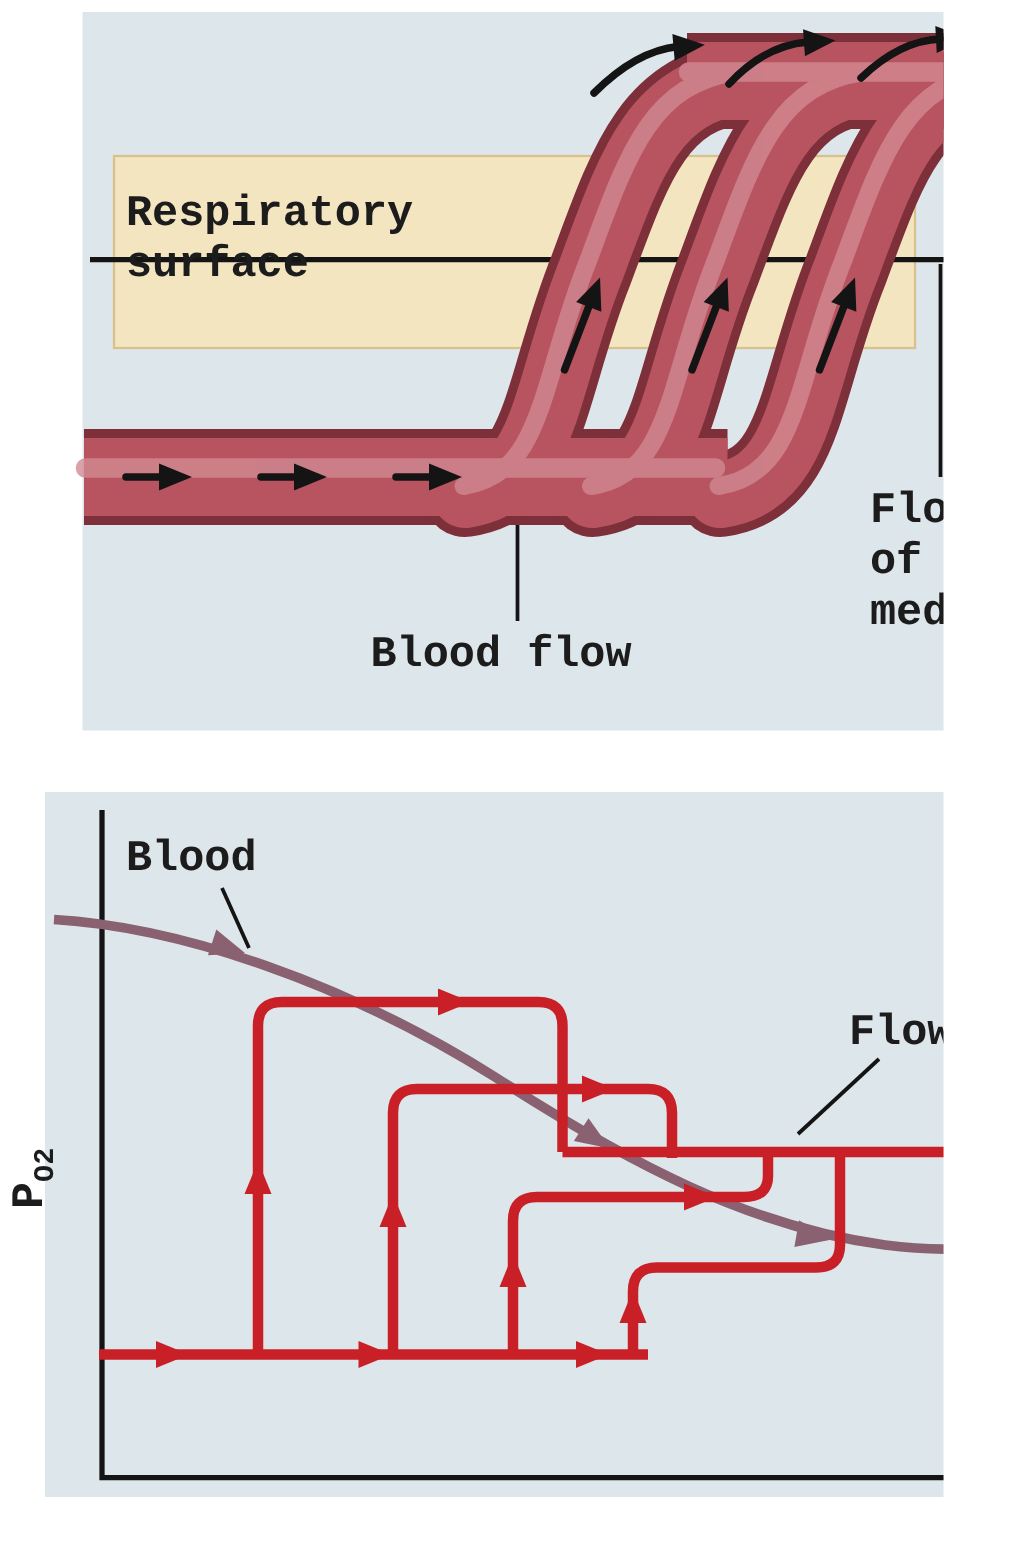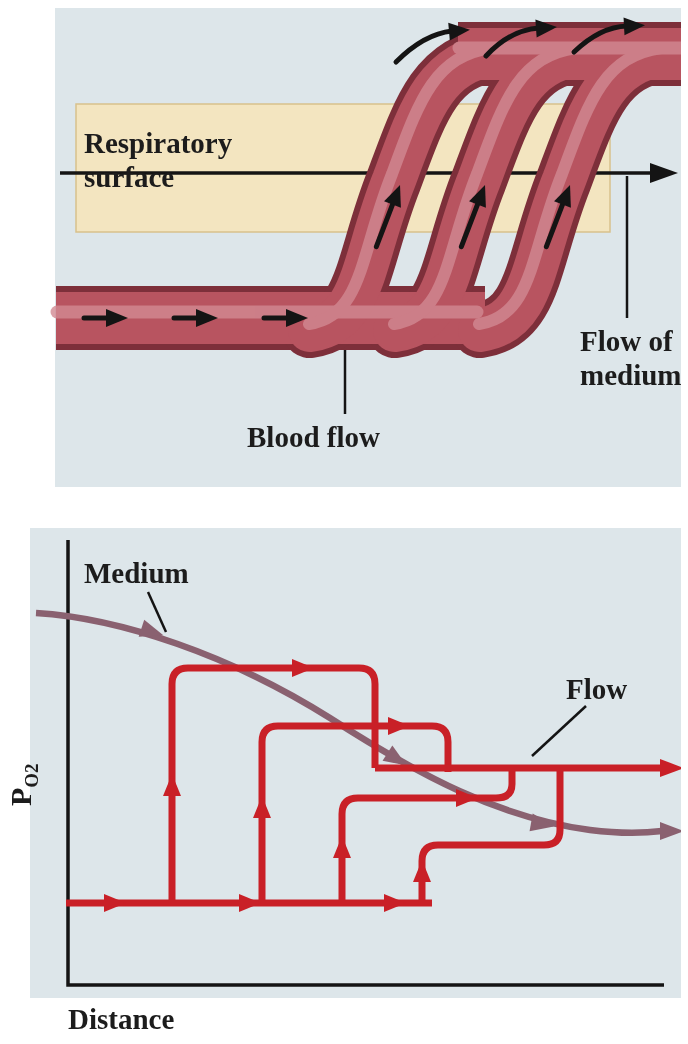--- a/index.html
+++ b/index.html
@@ -1,17 +1,17 @@
 <!DOCTYPE html>
 <html><head>
 <meta charset="utf-8">
 <style>
   html,body{margin:0;padding:0;background:#ffffff;}
-  #figure{position:relative;width:681px;height:1044px;background:#ffffff;overflow:hidden;
-          font-family:Liberation Serif, serif;}
+  #figure{position:relative;width:629px;height:1044px;background:#ffffff;overflow:hidden;
+          font-family:Liberation Mono, monospace;}
   #drawing{position:absolute;left:0;top:0;}
   .lbl{position:absolute;font-weight:bold;font-size:29px;color:#1c1c1c;line-height:1.18;}
   .lbl.center{text-align:left;}
   #y-axis-label{left:4px;top:806px;transform:rotate(-90deg);transform-origin:0 0;
                 font-weight:bold;font-size:30px;color:#1c1c1c;position:absolute;white-space:nowrap;}
   #y-axis-label sub{font-size:19px;}
   #respiratory-label{left:84px;top:126px;width:185px;}
   #bloodflow-label{left:247px;top:420px;width:200px;}
   #flowmedium-label{left:580px;top:324px;width:118px;}
   #medium-label{left:84px;top:556px;}
@@ -143,20 +143,19 @@
       <polygon points="684,768 660,759 660,777"></polygon>
     </g>
   </svg>
 
   <div class="lbl" id="respiratory-label">Respiratory surface</div>
 
   <div class="lbl center" id="bloodflow-label">Blood flow</div>
 
   <div class="lbl" id="flowmedium-label">Flow of medium</div>
 
-  <div class="lbl" id="medium-label">Medium</div>
+  <div class="lbl" id="medium-label">Blood</div>
 
   <div class="lbl" id="blood-label">Flow</div>
 
   <div id="y-axis-label"><span>P</span><sub>O2</sub></div>
 
-  <div class="lbl center" id="distance-label">Distance</div>
 </div>
 
 </body></html>

